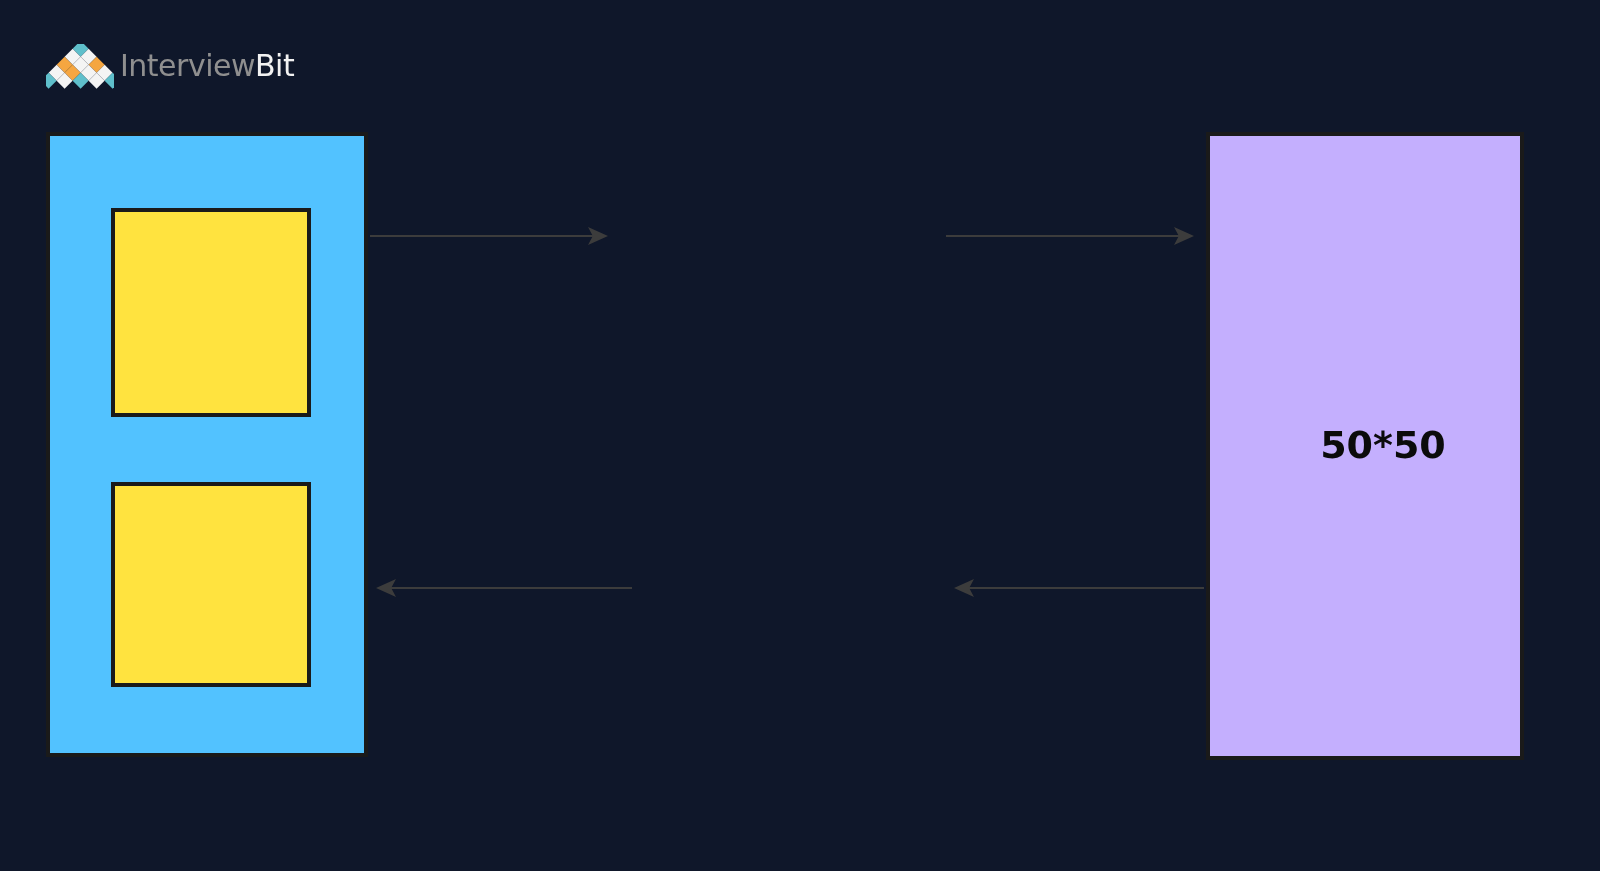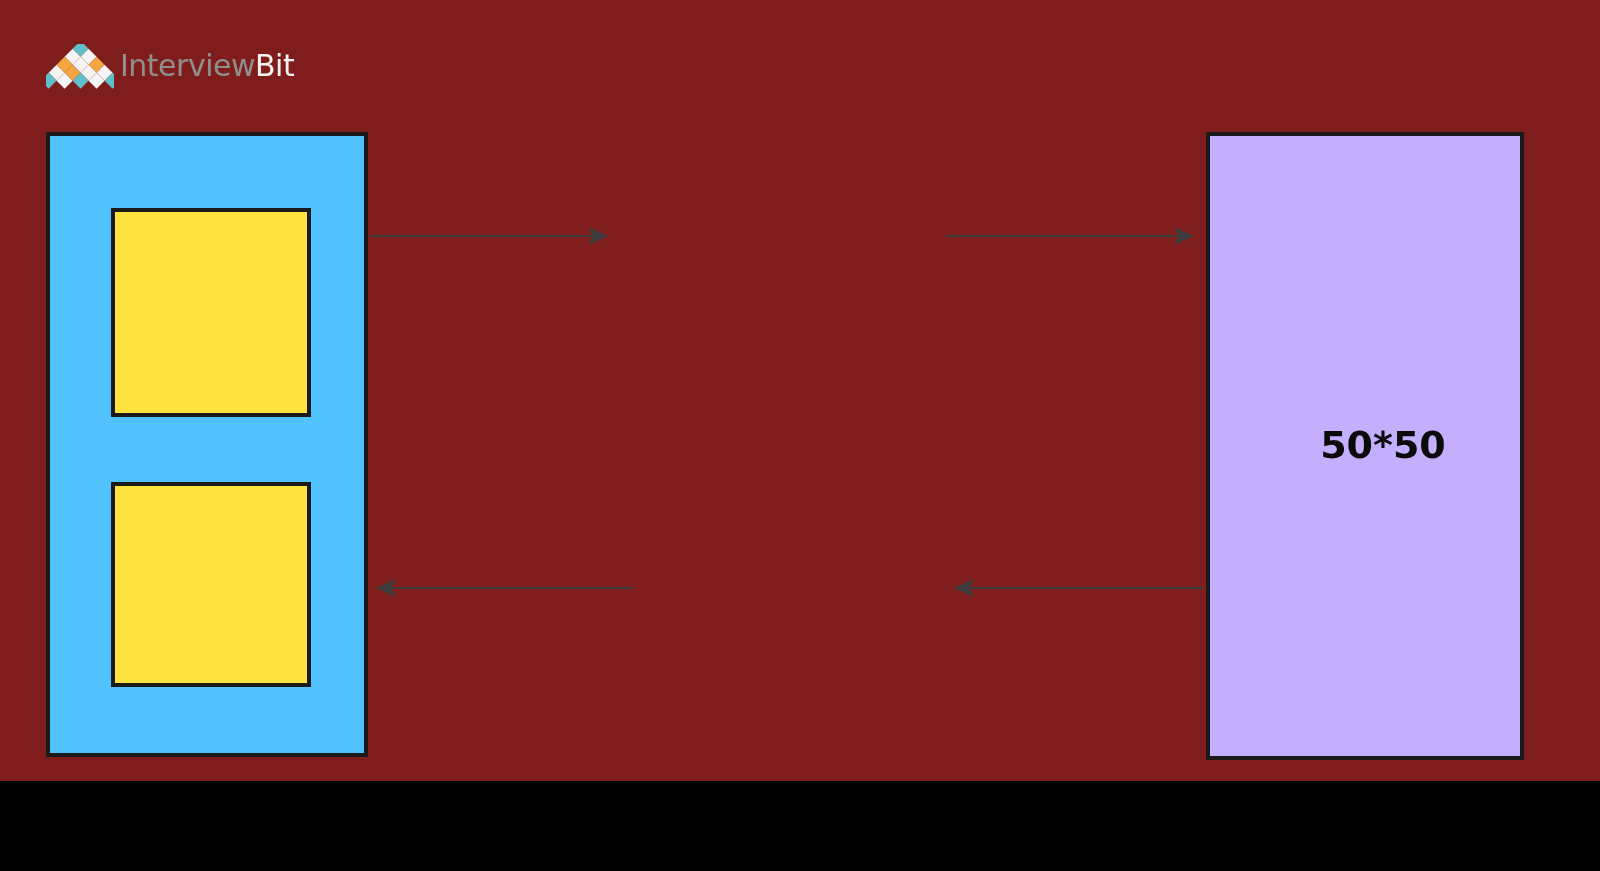--- a/index.html
+++ b/index.html
@@ -6,22 +6,22 @@
     margin: 0;
     padding: 0;
     background: #000000;
   }
   body {
     font-family: "DejaVu Sans", sans-serif;
   }
   #canvas {
     position: relative;
     width: 1600px;
-    height: 781px;
-    background: #7f1d1d;
+    height: 871px;
+    background: #0f172a;
     overflow: hidden;
   }
 
   
   #logo {
     position: absolute;
     left: 46px;
     top: 38px;
     width: 260px;
     height: 56px;

